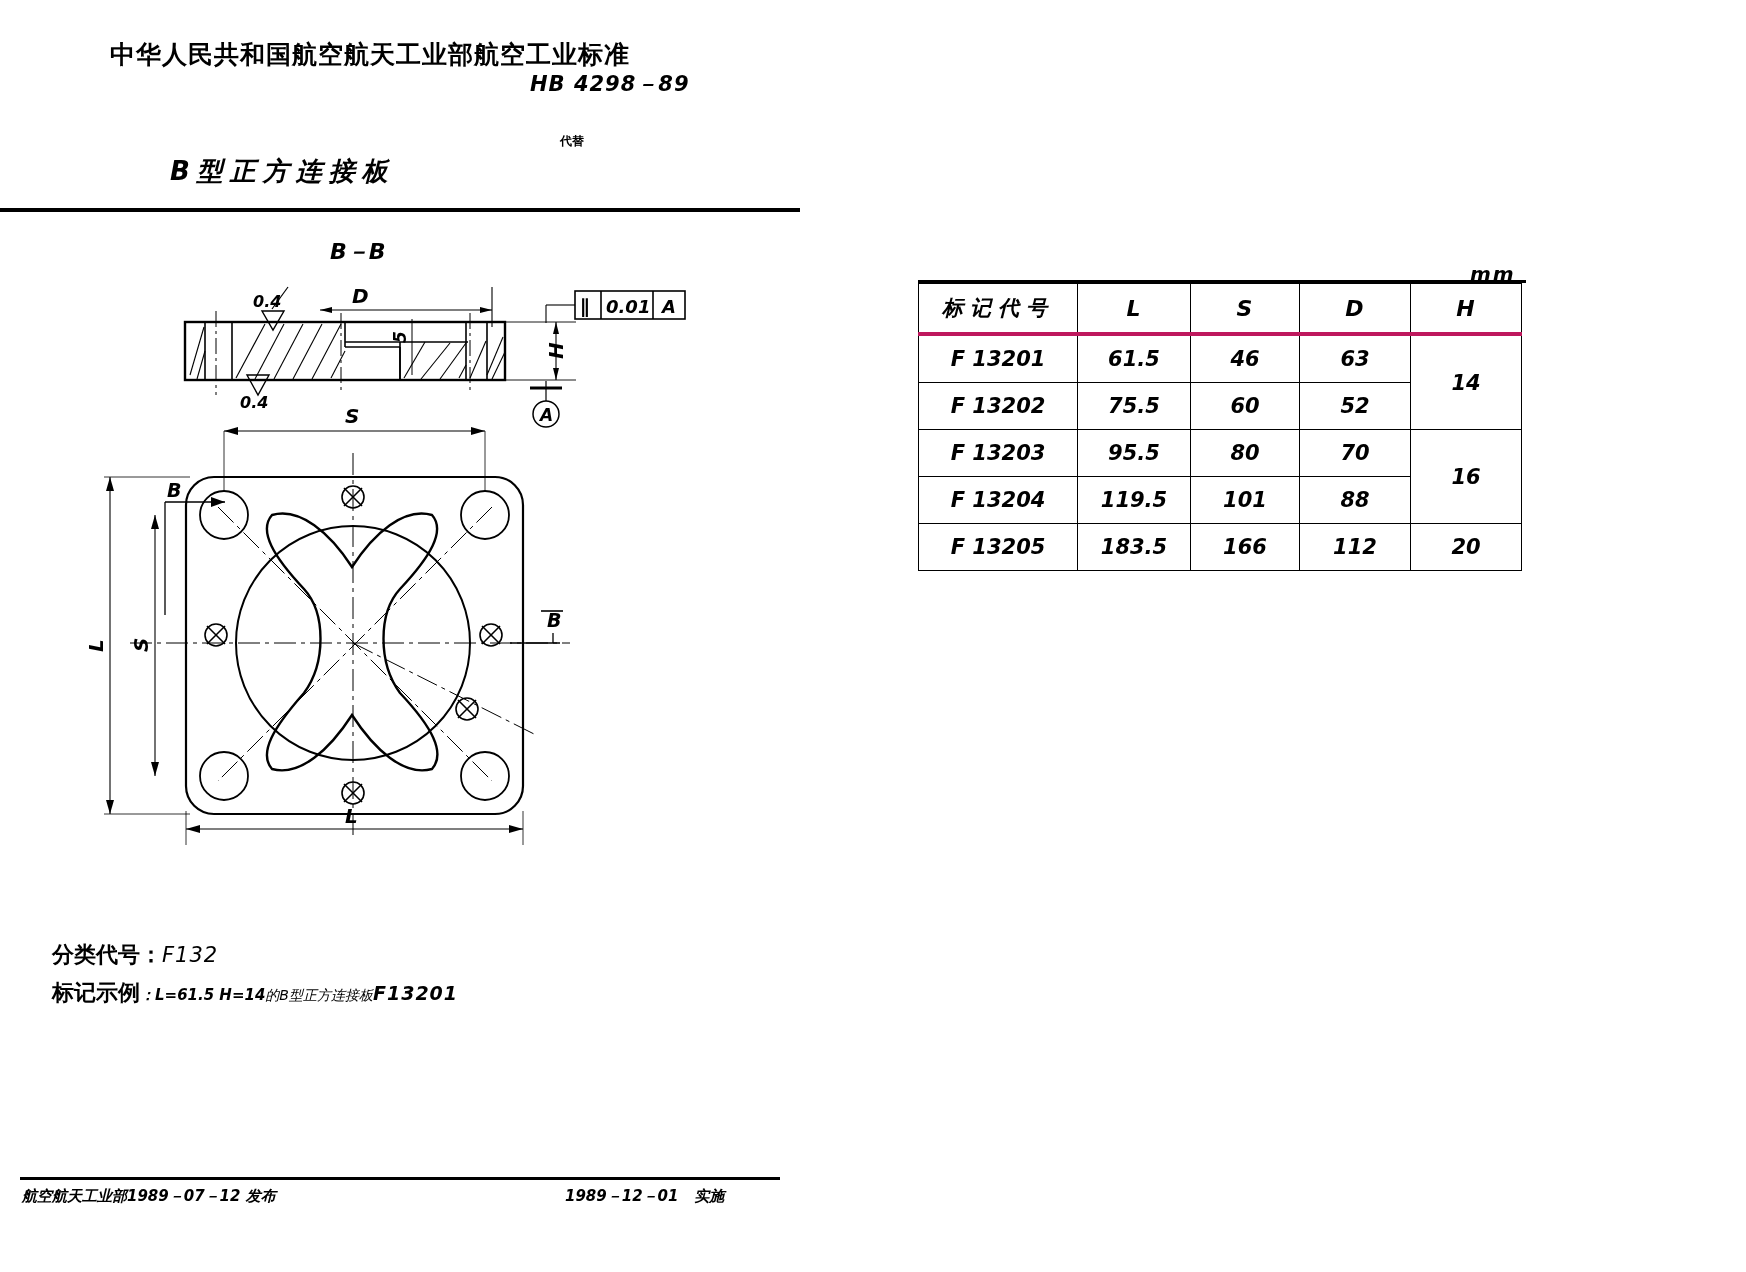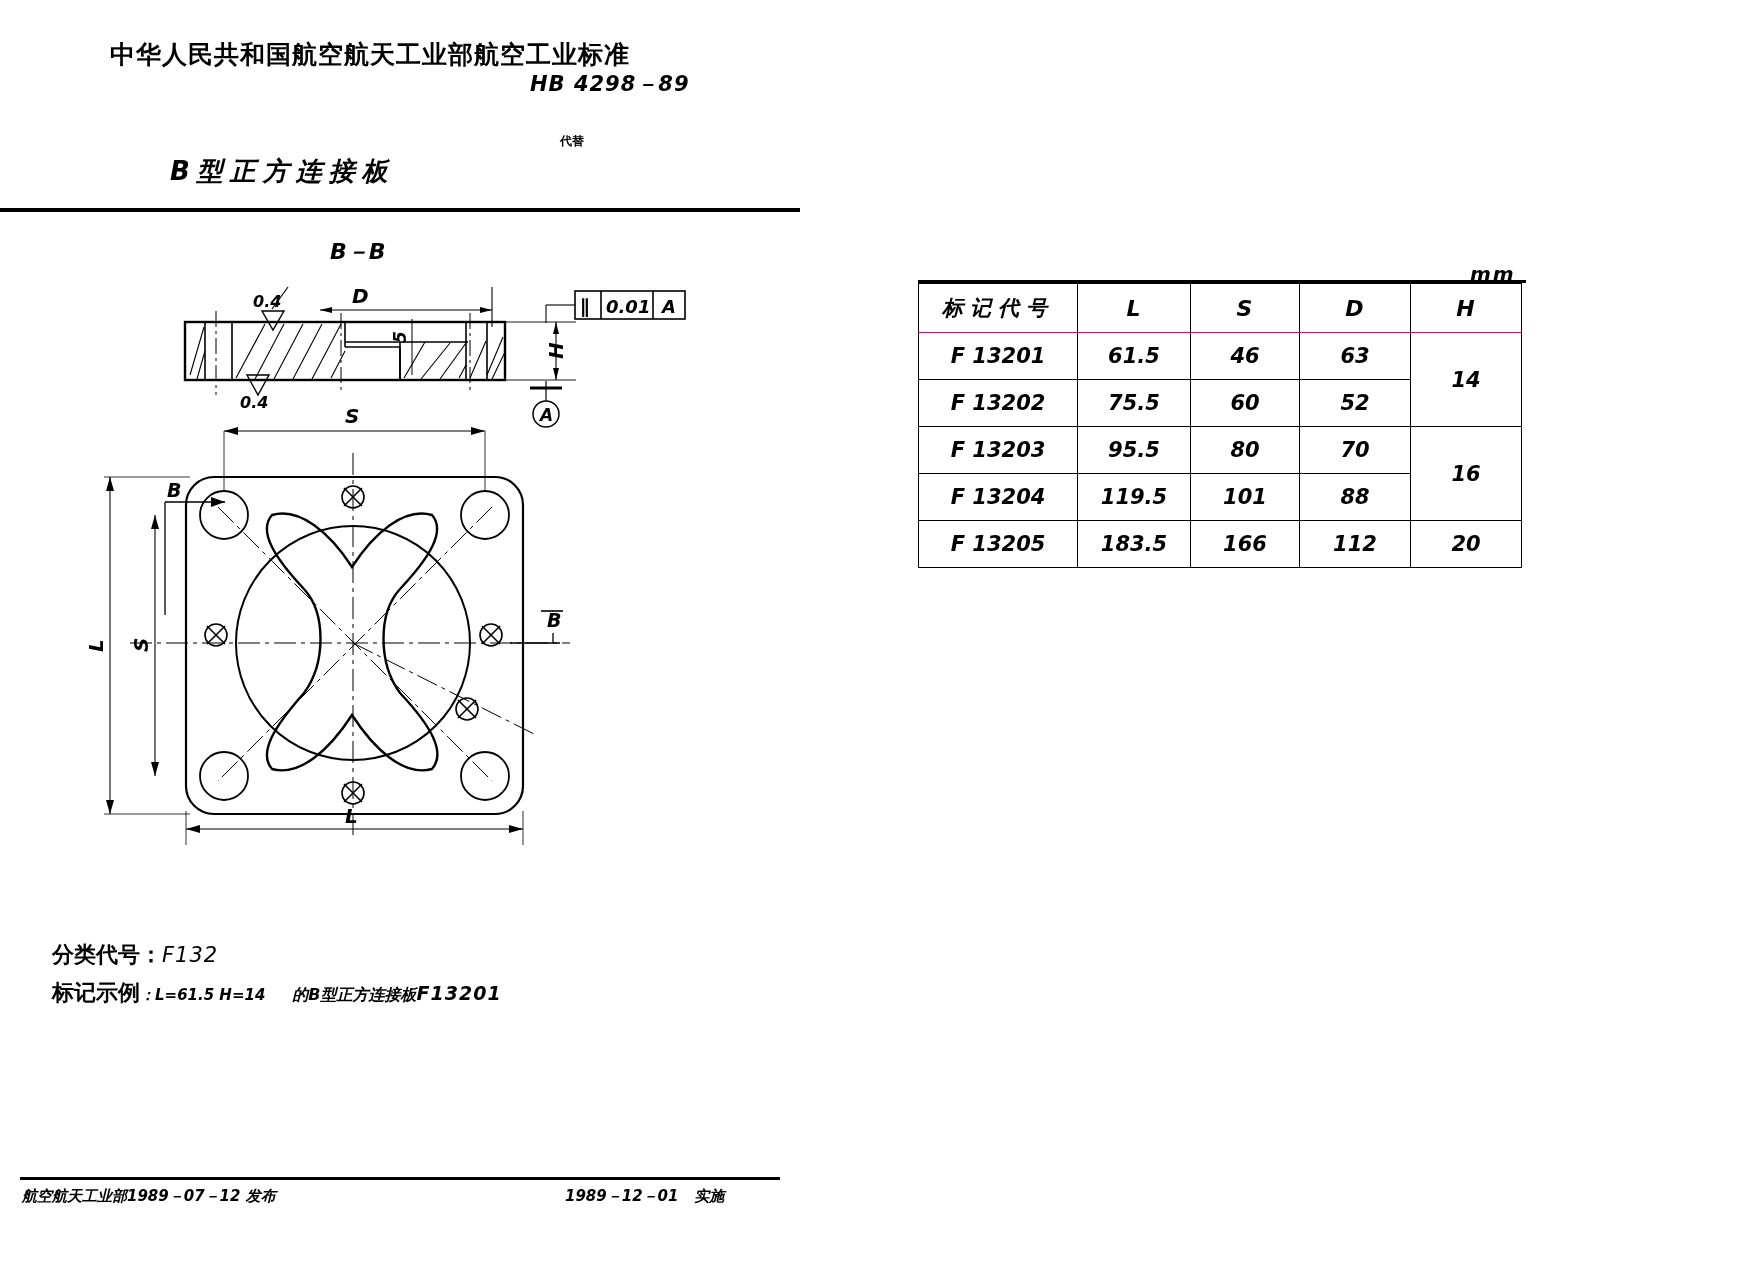--- a/index.html
+++ b/index.html
@@ -49,21 +49,21 @@
   }
   
   #note-class{
     left:52px;top:940px;font-size:22px;font-weight:bold;white-space:nowrap;
   }
   #note-class .code{font-style:italic;font-size:21px;font-weight:400;letter-spacing:1px;}
   #note-example{
     left:52px;top:978px;font-size:22px;font-weight:bold;white-space:nowrap;
   }
   #note-example .small{font-size:15px;font-style:italic;font-weight:600;}
-  #note-example .mid{font-size:16px;font-style:italic;font-weight:bold;margin-left:27px;}
+  #note-example .mid{font-size:14px;font-style:italic;font-weight:normal;}
   #note-example .code{font-style:italic;font-size:19px;font-weight:600;letter-spacing:1px;}
   
   #dim-table-wrap{left:918px;top:283px;}
   #unit-label{
     left:1470px;top:262px;font-size:20px;font-style:italic;
     font-weight:bold;letter-spacing:2px;
   }
   table.dim{
     border-collapse:collapse;
     table-layout:fixed;
@@ -72,21 +72,21 @@
     border:1px solid #000;
     text-align:center;
     font-style:italic;
     font-weight:bold;
     font-size:21px;
     height:46px;
     padding:0;
   }
   table.dim thead th{
     font-size:22px;letter-spacing:1px;height:48px;
-    border-bottom:1px solid #be185d;
+    border-bottom:4px solid #be185d;
   }
   table.dim thead th.first{letter-spacing:7px;font-size:21px;}
   table.dim .c-mark{width:158px;}
   table.dim .c-l{width:112px;}
   table.dim .c-s{width:108px;}
   table.dim .c-d{width:110px;}
   table.dim .c-h{width:110px;}
   #dim-table-wrap .topline{
     position:absolute;left:0px;top:-3px;width:608px;height:3px;background:#000;
   }

